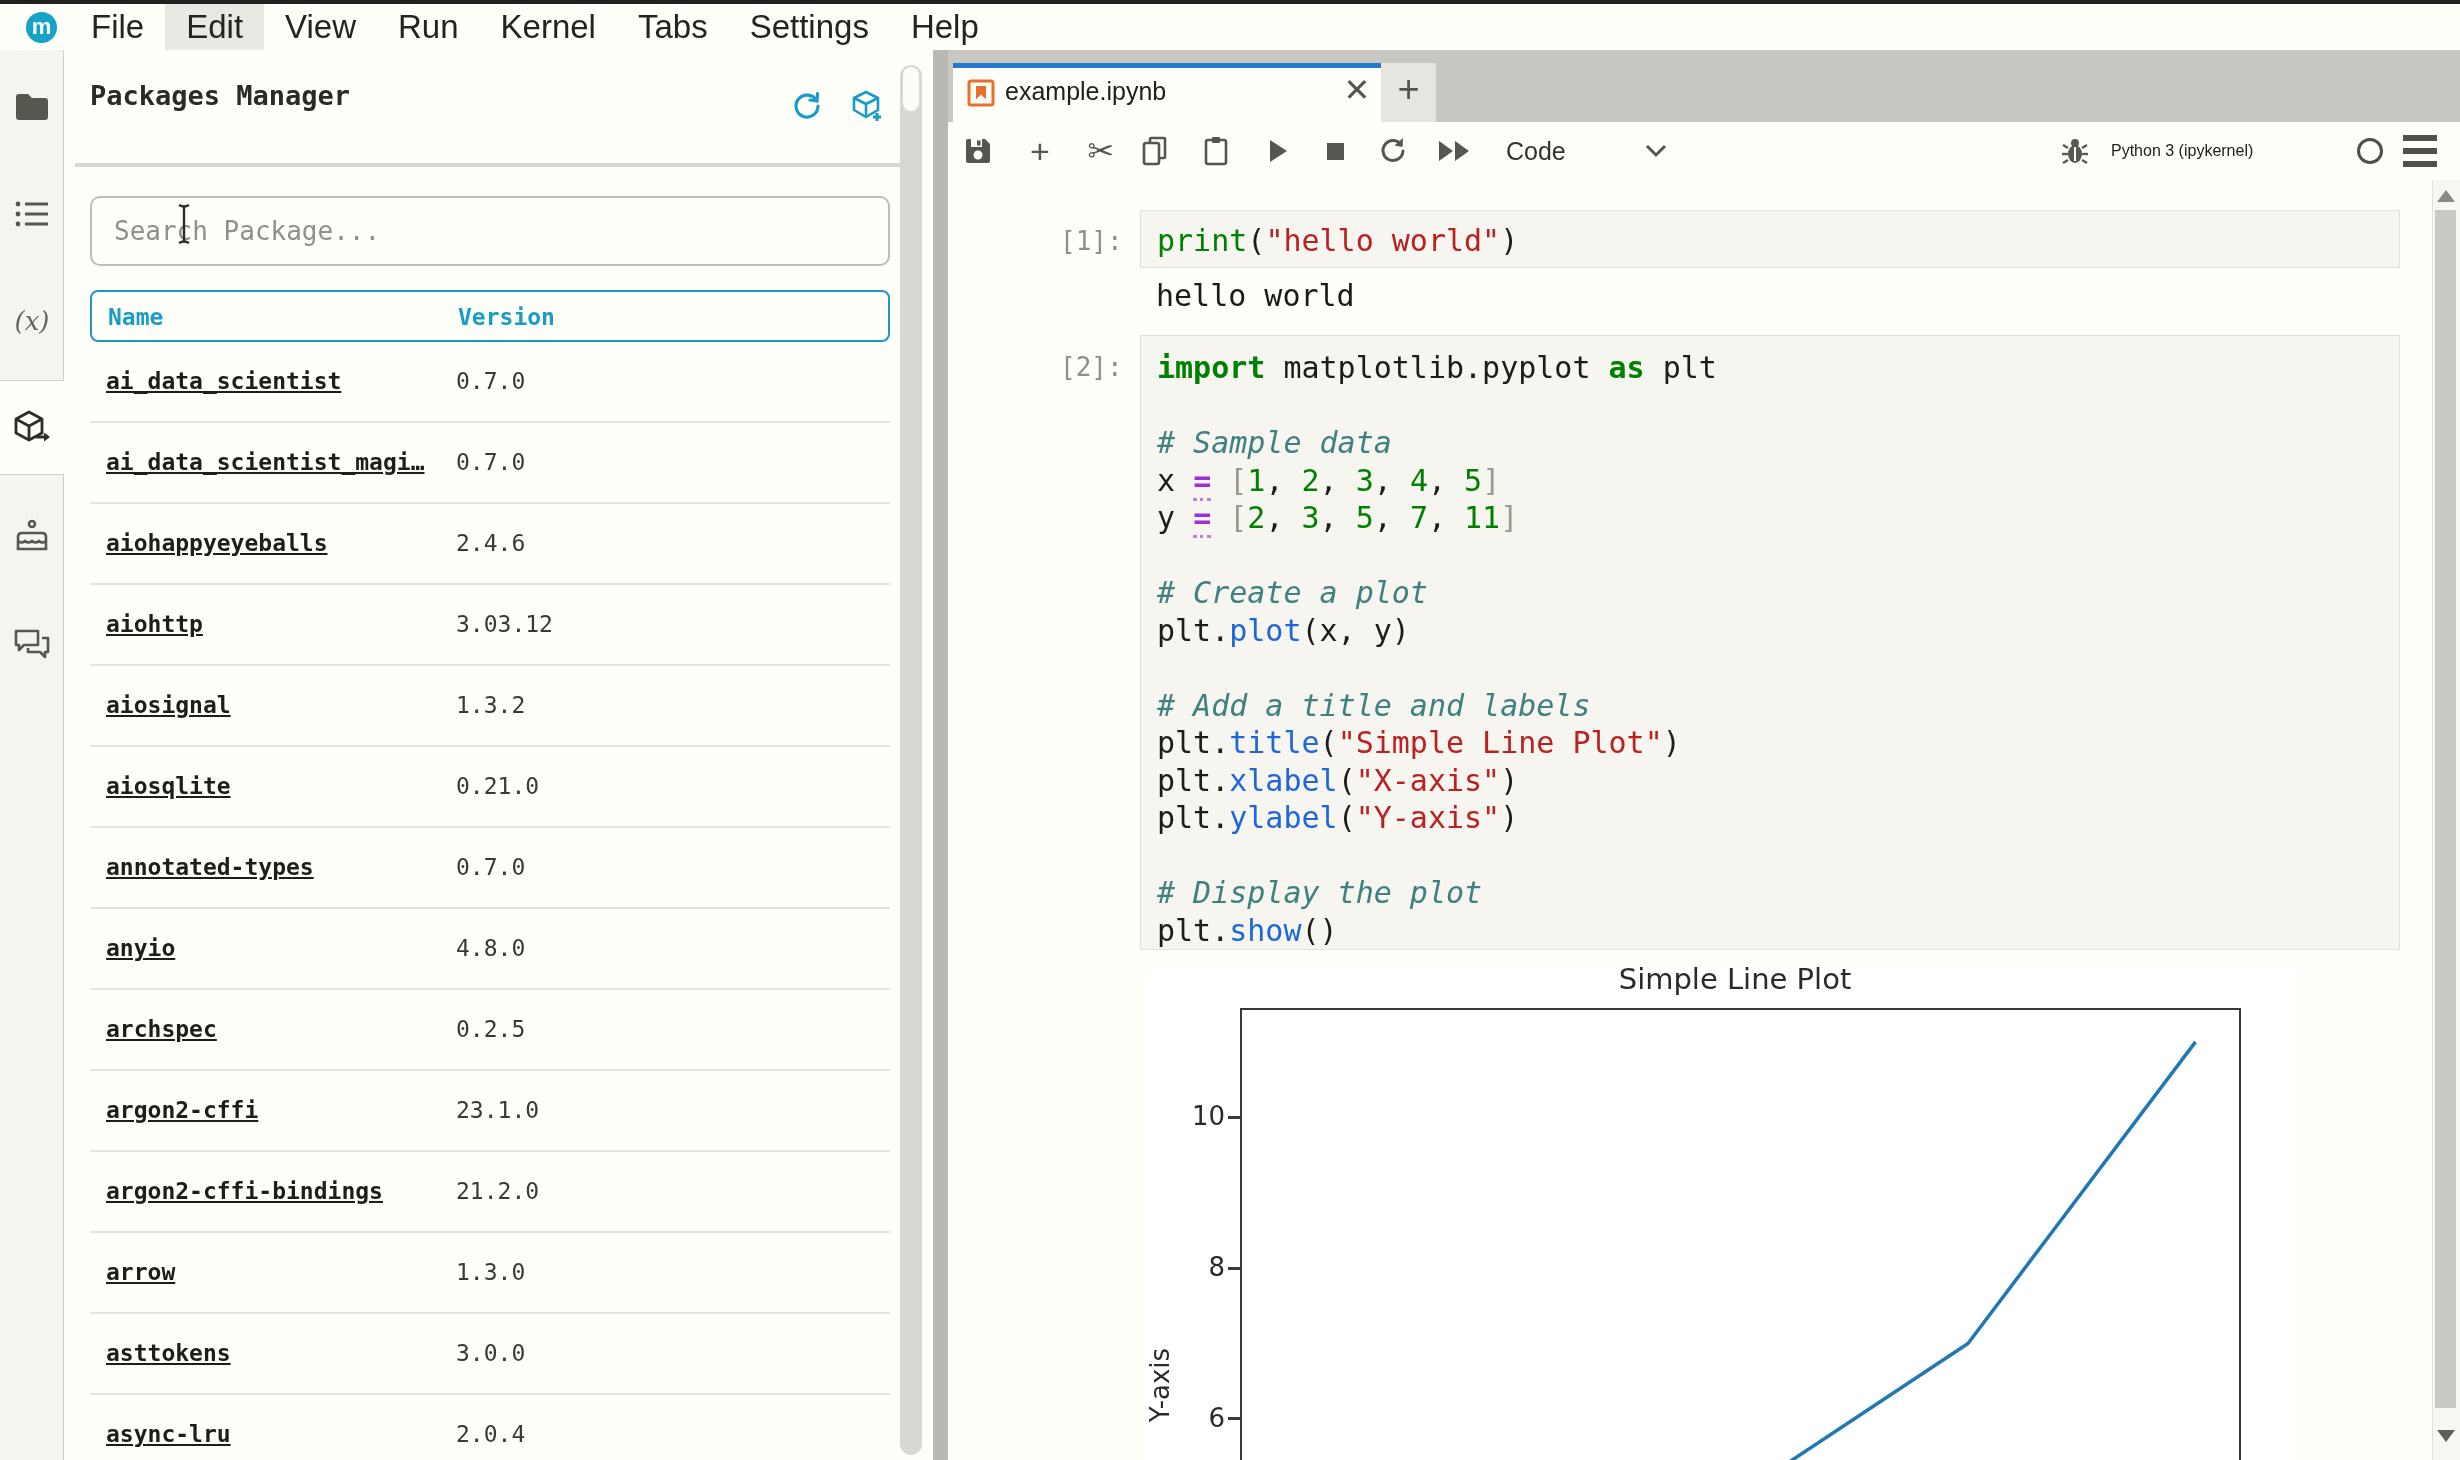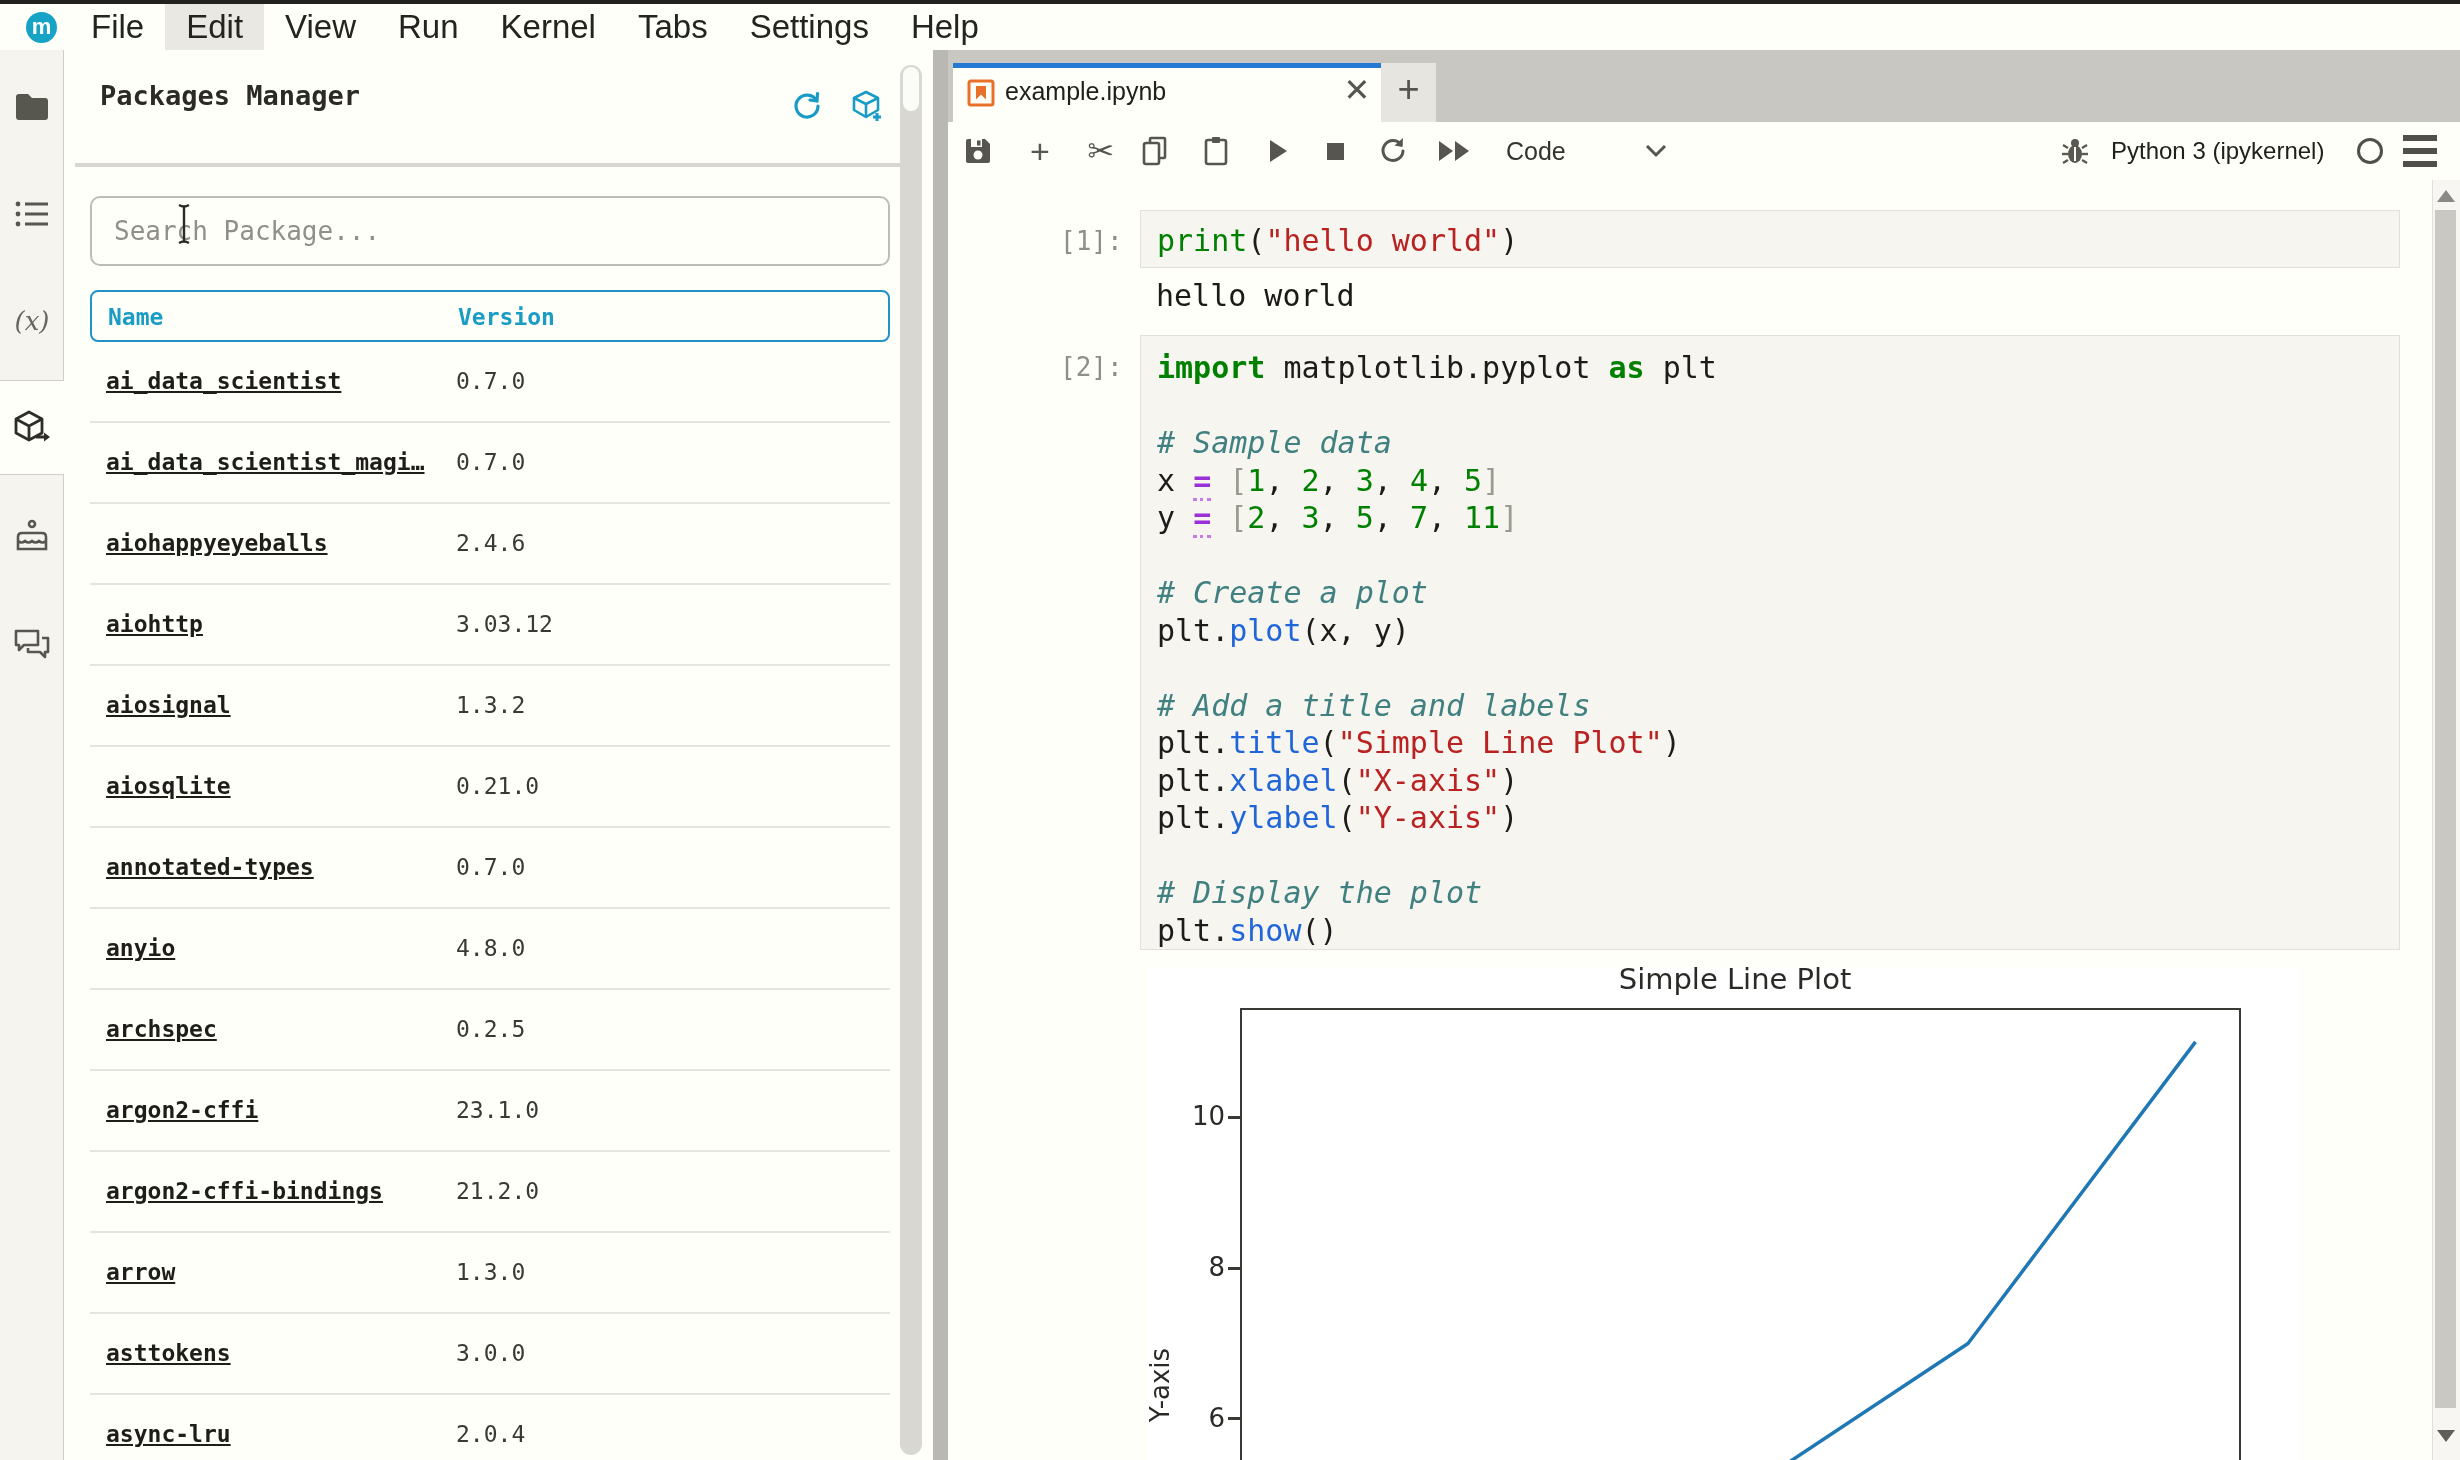--- a/index.html
+++ b/index.html
@@ -13,21 +13,21 @@
         font-weight:bold;font-size:22px;text-align:center;line-height:30px;}
   #menuitems{left:70px;top:0;height:46px;display:flex;align-items:stretch;}
   .menu-item{font-size:33px;line-height:46px;padding:0 21px;color:#242320;cursor:default;}
   .menu-item.hl{background:#e9e8e3;}
   
   #activitybar{left:0;top:50px;width:64px;height:1410px;background:#f5f4ef;border-right:1px solid #cfceca;box-sizing:border-box;}
   .act-active{left:0;top:330px;width:64px;height:95px;background:#fffffa;border-top:1px solid #cfceca;border-bottom:1px solid #cfceca;box-sizing:border-box;}
   .act-btn{width:48px;height:48px;left:8px;display:flex;align-items:center;justify-content:center;}
   
   #pkgpanel{left:64px;top:50px;width:869px;height:1410px;background:#fffffa;overflow:hidden;}
-  #pkg-title{left:26px;top:30px;font-family:"DejaVu Sans Mono",monospace;font-weight:bold;font-size:27px;color:#2b2a25;margin-left:10px;}
+  #pkg-title{left:26px;top:30px;font-family:"DejaVu Sans Mono",monospace;font-weight:bold;font-size:27px;color:#2b2a25;}
   .pkg-iconbtn{width:40px;height:40px;top:36px;display:flex;align-items:center;justify-content:center;}
   #pkg-divider{left:11px;top:113px;width:830px;height:4px;background:#d7d6d1;}
   #pkg-search{left:26px;top:146px;width:800px;height:70px;border:2px solid #bdbcb7;border-radius:10px;background:#fffffa;box-sizing:border-box;}
   #pkg-search input{width:100%;height:100%;border:none;outline:none;background:transparent;
       font-family:"DejaVu Sans Mono",monospace;font-size:26px;color:#333;padding:0 0 0 22px;box-sizing:border-box;}
   #pkg-search input::placeholder{color:#908f8a;opacity:1;}
   #ibeam{left:112px;top:152px;}
   #pkg-table{left:26px;top:240px;width:800px;}
   #pkg-head{position:relative;height:52px;border:2.5px solid #2392c9;border-radius:8px;box-sizing:border-box;
             font-family:"DejaVu Sans Mono",monospace;font-weight:bold;font-size:23px;color:#1a9cc5;}
@@ -46,21 +46,21 @@
   #tab-active{left:5px;top:13px;width:428px;height:59px;background:#fffffa;padding-left:8px;}
   #tab-blue{left:0;top:0;width:428px;height:5px;background:#2679d0;}
   #tab-icon{left:14px;top:16px;}
   #tab-label{left:52px;top:0;height:59px;line-height:56px;font-size:25px;color:#21201c;}
   #tab-close{left:380px;top:0;width:48px;height:59px;text-align:center;line-height:54px;font-size:32px;color:#55544f;}
   #tab-add{left:433px;top:13px;width:55px;height:59px;background:#e6e5e0;text-align:center;line-height:52px;font-size:38px;font-weight:300;color:#55544f;}
   #toolbar{left:0;top:72px;width:1512px;height:58px;background:#fffffa;border-bottom:2px solid #c4c3be;box-sizing:content-box;}
   .tb-btn{top:9px;width:40px;height:40px;display:flex;align-items:center;justify-content:center;}
   #tb-celltype{left:548px;top:0;height:58px;line-height:58px;font-size:25px;color:#34332e;padding-left:10px;}
   #tb-chevron{left:688px;top:9px;width:40px;height:40px;display:flex;align-items:center;justify-content:center;}
-  #tb-kernel{left:1163px;top:0;height:58px;line-height:58px;font-size:24px;color:#21201c;}
+  #tb-kernel{left:1163px;top:0;height:58px;line-height:58px;font-size:16px;color:#21201c;}
   #kernel-circle{left:1409px;top:16px;width:26px;height:26px;border:3px solid #504f4a;border-radius:50%;box-sizing:border-box;}
   #tb-menu{left:1455px;top:13px;width:34px;height:32px;display:flex;flex-direction:column;justify-content:space-between;}
   #tb-menu i{display:block;height:6px;background:#504f4a;}
   
   #nbcontent{left:0;top:130px;width:1512px;height:1280px;overflow:hidden;background:#fffffa;}
   .prompt{font-family:"DejaVu Sans Mono",monospace;font-size:26px;color:#8f8e89;}
   .cellbox{background:#f6f5f0;border:1.5px solid #e1e0db;box-sizing:border-box;}
   #cell1-box{left:192px;top:30px;width:1260px;height:58px;}
   #cell1-code{padding:11px 0 0 16px;}
   #cell2-box{left:192px;top:155px;width:1260px;height:615px;}

